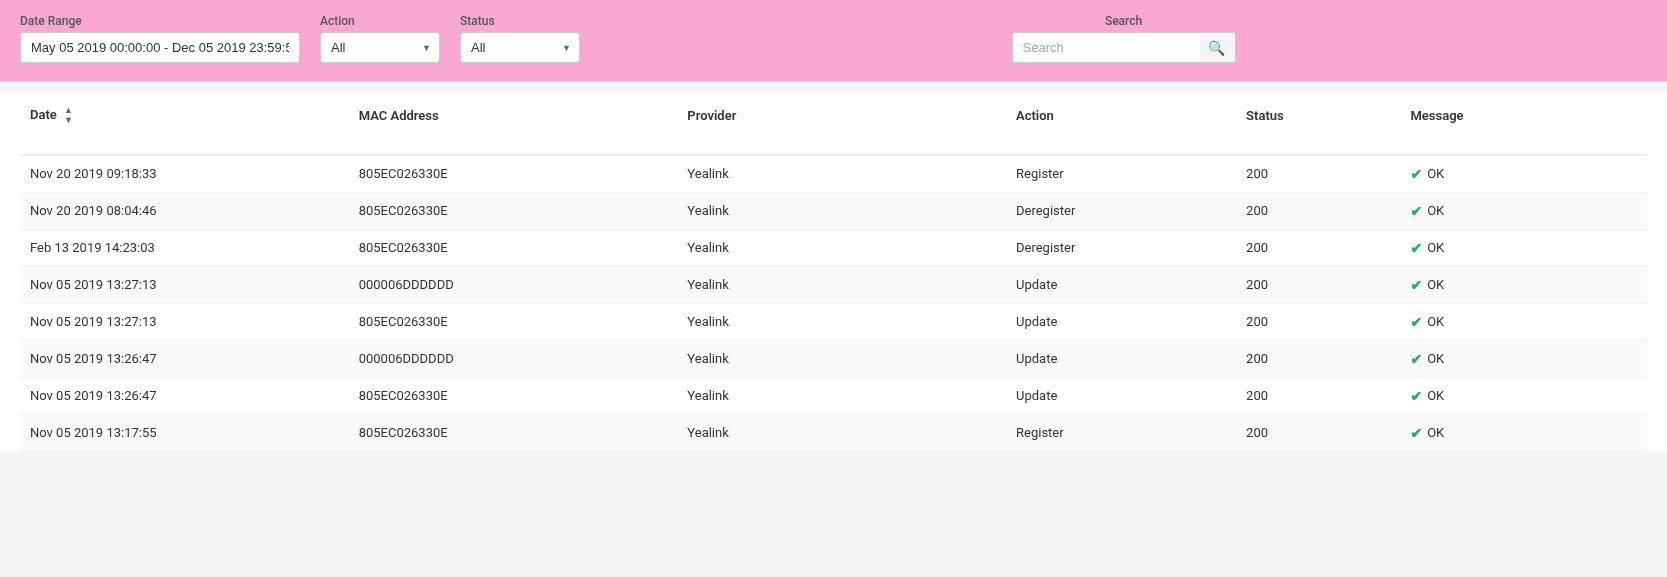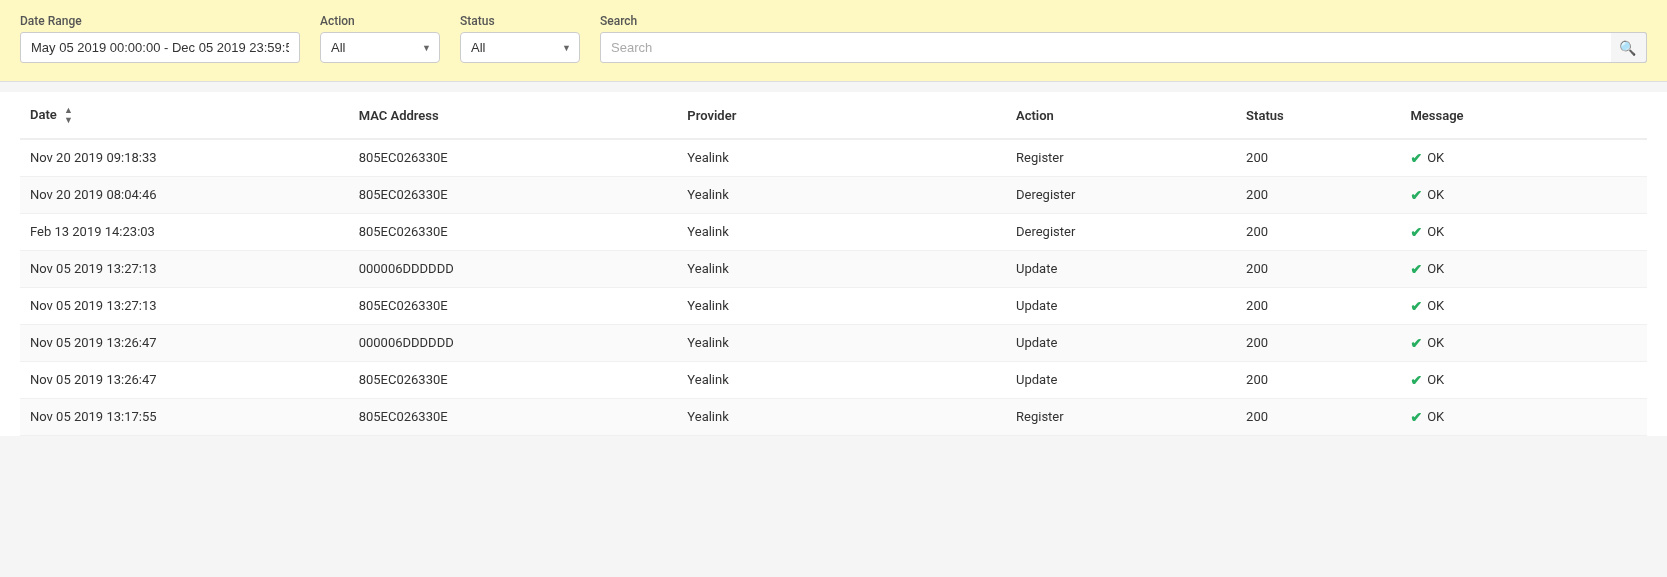--- a/index.html
+++ b/index.html
@@ -3,21 +3,21 @@
   <meta charset="utf-8">
   <style>
     * { box-sizing: border-box; margin: 0; padding: 0; }
     body {
       font-family: -apple-system, BlinkMacSystemFont, "Segoe UI", Roboto, sans-serif;
       font-size: 13px;
       background: #f5f5f5;
       color: #333;
     }
     .filter-bar {
-      background: #fef9c3;
+      background: #f9a8d4;
       padding: 14px 20px 18px 20px;
       display: flex;
       align-items: flex-end;
       gap: 20px;
       border-bottom: 1px solid #ddd;
     }
     .filter-group {
       display: flex;
       flex-direction: column;
       gap: 4px;
@@ -61,20 +61,21 @@
       font-size: 9px;
       color: #666;
       position: absolute;
       right: 9px;
       top: 50%;
       transform: translateY(-50%);
       pointer-events: none;
     }
     .filter-group.search-group {
       flex: 1;
+      align-items: center;
     }
     .search-wrapper {
       display: flex;
       align-items: center;
       position: relative;
     }
     .search-wrapper input {
       width: 100%;
       padding: 7px 36px 7px 10px;
       border: 1px solid #ccc;
@@ -111,21 +112,21 @@
     table {
       width: 100%;
       border-collapse: collapse;
       margin-top: 10px;
     }
     thead tr {
       border-bottom: 2px solid #eee;
     }
     thead th {
       text-align: left;
-      padding: 14px 10px 12px 10px;
+      padding: 14px 10px 28px 10px;
       font-weight: 600;
       font-size: 13px;
       color: #333;
     }
     thead th.date-col {
       width: 200px;
     }
     thead th.mac-col {
       width: 200px;
     }

